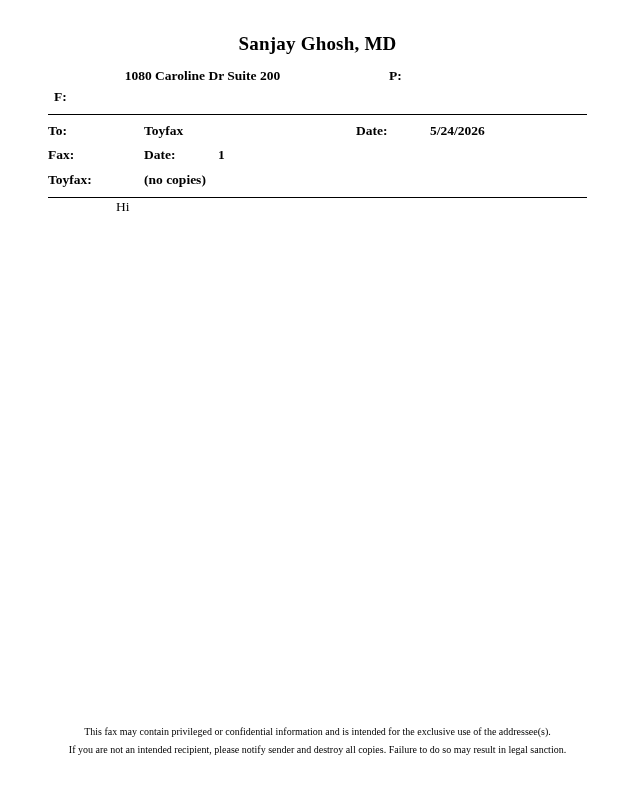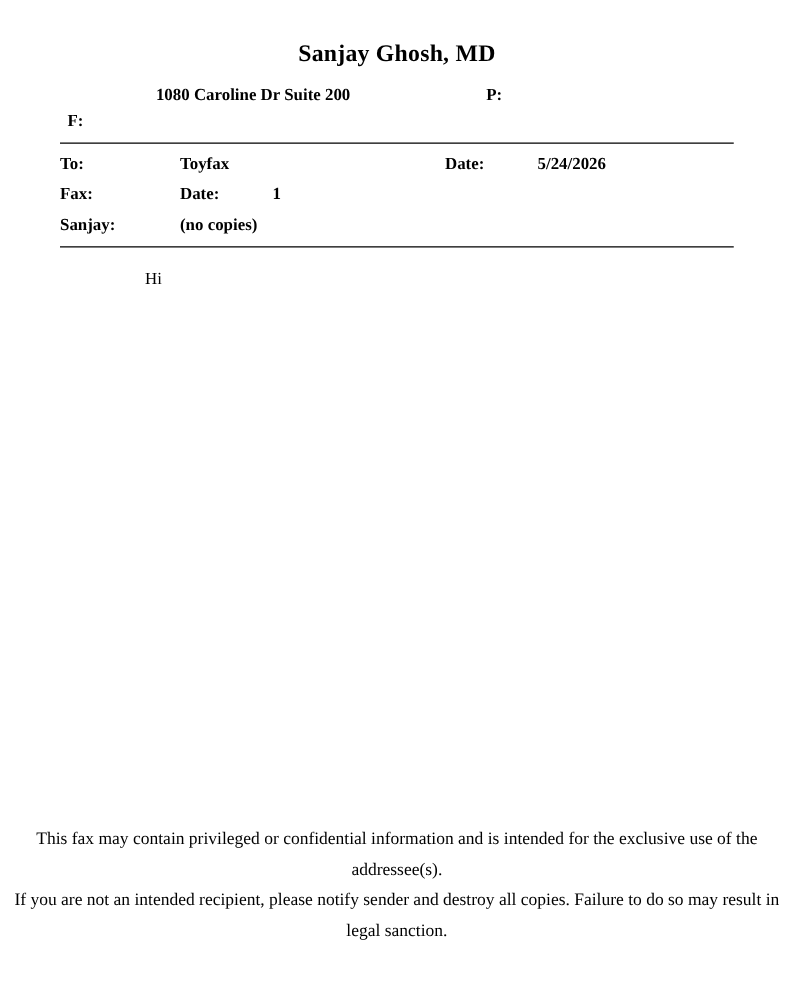--- a/index.html
+++ b/index.html
@@ -81,32 +81,31 @@
   .val-a { width: 212px; }
   .lbl-b { width: 74px; }
   .val-b { width: 120px; }
   .rule2 {
     border: 0;
     border-top: 1.4px solid #000;
     margin: 6px 48px 0 48px;
   }
   .body-text {
     padding: 0 48px;
-    margin-top: 16px;
     font-size: 13.5px;
     line-height: 1.4;
     margin-left: 68px;
   }
   .footer {
     position: absolute;
     left: 0;
     right: 0;
     bottom: 47px;
     text-align: center;
-    font-size: 14px;
+    font-size: 10px;
     line-height: 1.75;
     font-family: "Liberation Serif", serif;
   }
 </style>
 </head>
 <body>
 
 <div class="page">
 
   <div class="header">Sanjay Ghosh, MD</div>
@@ -136,21 +135,21 @@
       <div class="val val-b">5/24/2026</div>
     </div>
 
     <div class="meta-row">
       <div class="lbl lbl-a">Fax:</div>
       <div class="lbl lbl-b">Date:</div>
       <div class="val val-b">1</div>
     </div>
 
     <div class="meta-row">
-      <div class="lbl lbl-a">Sanjay:</div>
+      <div class="lbl lbl-a">Toyfax:</div>
       <div class="val val-a">(no copies)</div>
       <div class="lbl lbl-b"></div>
       <div class="val val-b"></div>
     </div>
 
   </div>
 
   <hr class="rule2">
 
   <div class="body-text">Hi</div>

